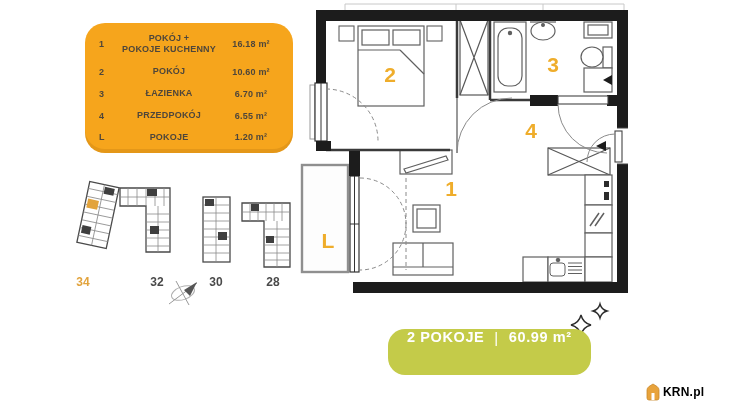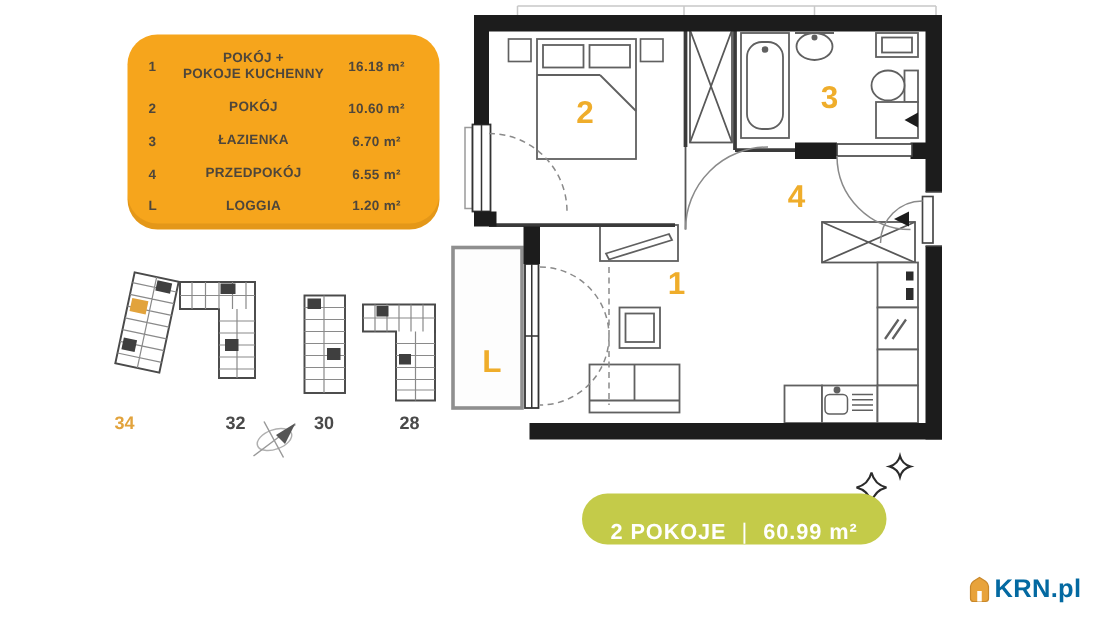--- a/index.html
+++ b/index.html
@@ -14,27 +14,27 @@
           font-size:9px;font-weight:bold;letter-spacing:0.2px;}
   .legend-num{text-align:left;}
   .legend-name{text-align:center;white-space:pre-line;line-height:1.25;}
   .legend-area{text-align:center;}
   
   .plan-svg{position:absolute;left:0;top:0;}
   svg text{font-family:"Liberation Sans",sans-serif;}
   .room-label{font-size:21px;font-weight:bold;}
   .bldg-label{font-size:12px;font-weight:bold;}
   
-  .badge{position:absolute;left:388px;top:329px;height:34px;padding:0 19px;background:#C4CB49;
-         border-radius:17px;display:flex;align-items:flex-end;gap:10px;color:#ffffff;
+  .badge{position:absolute;left:388px;top:329px;height:46px;padding:0 19px;background:#C4CB49;
+         border-radius:17px;display:flex;align-items:flex-start;gap:10px;color:#ffffff;
          font-weight:bold;font-size:14.5px;letter-spacing:0.6px;}
   .badge-divider{font-weight:normal;font-size:15px;}
   
   .watermark{position:absolute;left:645px;top:383px;display:flex;align-items:center;gap:2px;}
-  .watermark-text{color:#0369a1;font-weight:bold;font-size:17px;letter-spacing:0.2px;}
+  .watermark-text{color:#000000;font-weight:bold;font-size:12px;letter-spacing:0.2px;}
 </style>
 </head>
 <body>
 
 <div class="canvas">
 
   <div class="legend">
     <div class="legend-row">
       <span class="legend-num">1</span>
       <span class="legend-name">POKÓJ +
@@ -51,21 +51,21 @@
       <span class="legend-name">ŁAZIENKA</span>
       <span class="legend-area">6.70 m²</span>
     </div>
     <div class="legend-row">
       <span class="legend-num">4</span>
       <span class="legend-name">PRZEDPOKÓJ</span>
       <span class="legend-area">6.55 m²</span>
     </div>
     <div class="legend-row">
       <span class="legend-num">L</span>
-      <span class="legend-name">LOGGIA</span>
+      <span class="legend-name">POKOJE</span>
       <span class="legend-area">1.20 m²</span>
     </div>
   </div>
 
   <svg class="plan-svg" width="740" height="415" viewBox="0 0 740 415">
 
     <g stroke="#c8c8c8" stroke-width="1" fill="none">
       <path d="M345,4 H624 M345,4 V10 M456,4 V10 M543,4 V10 M624,4 V10"></path>
     </g>
 

